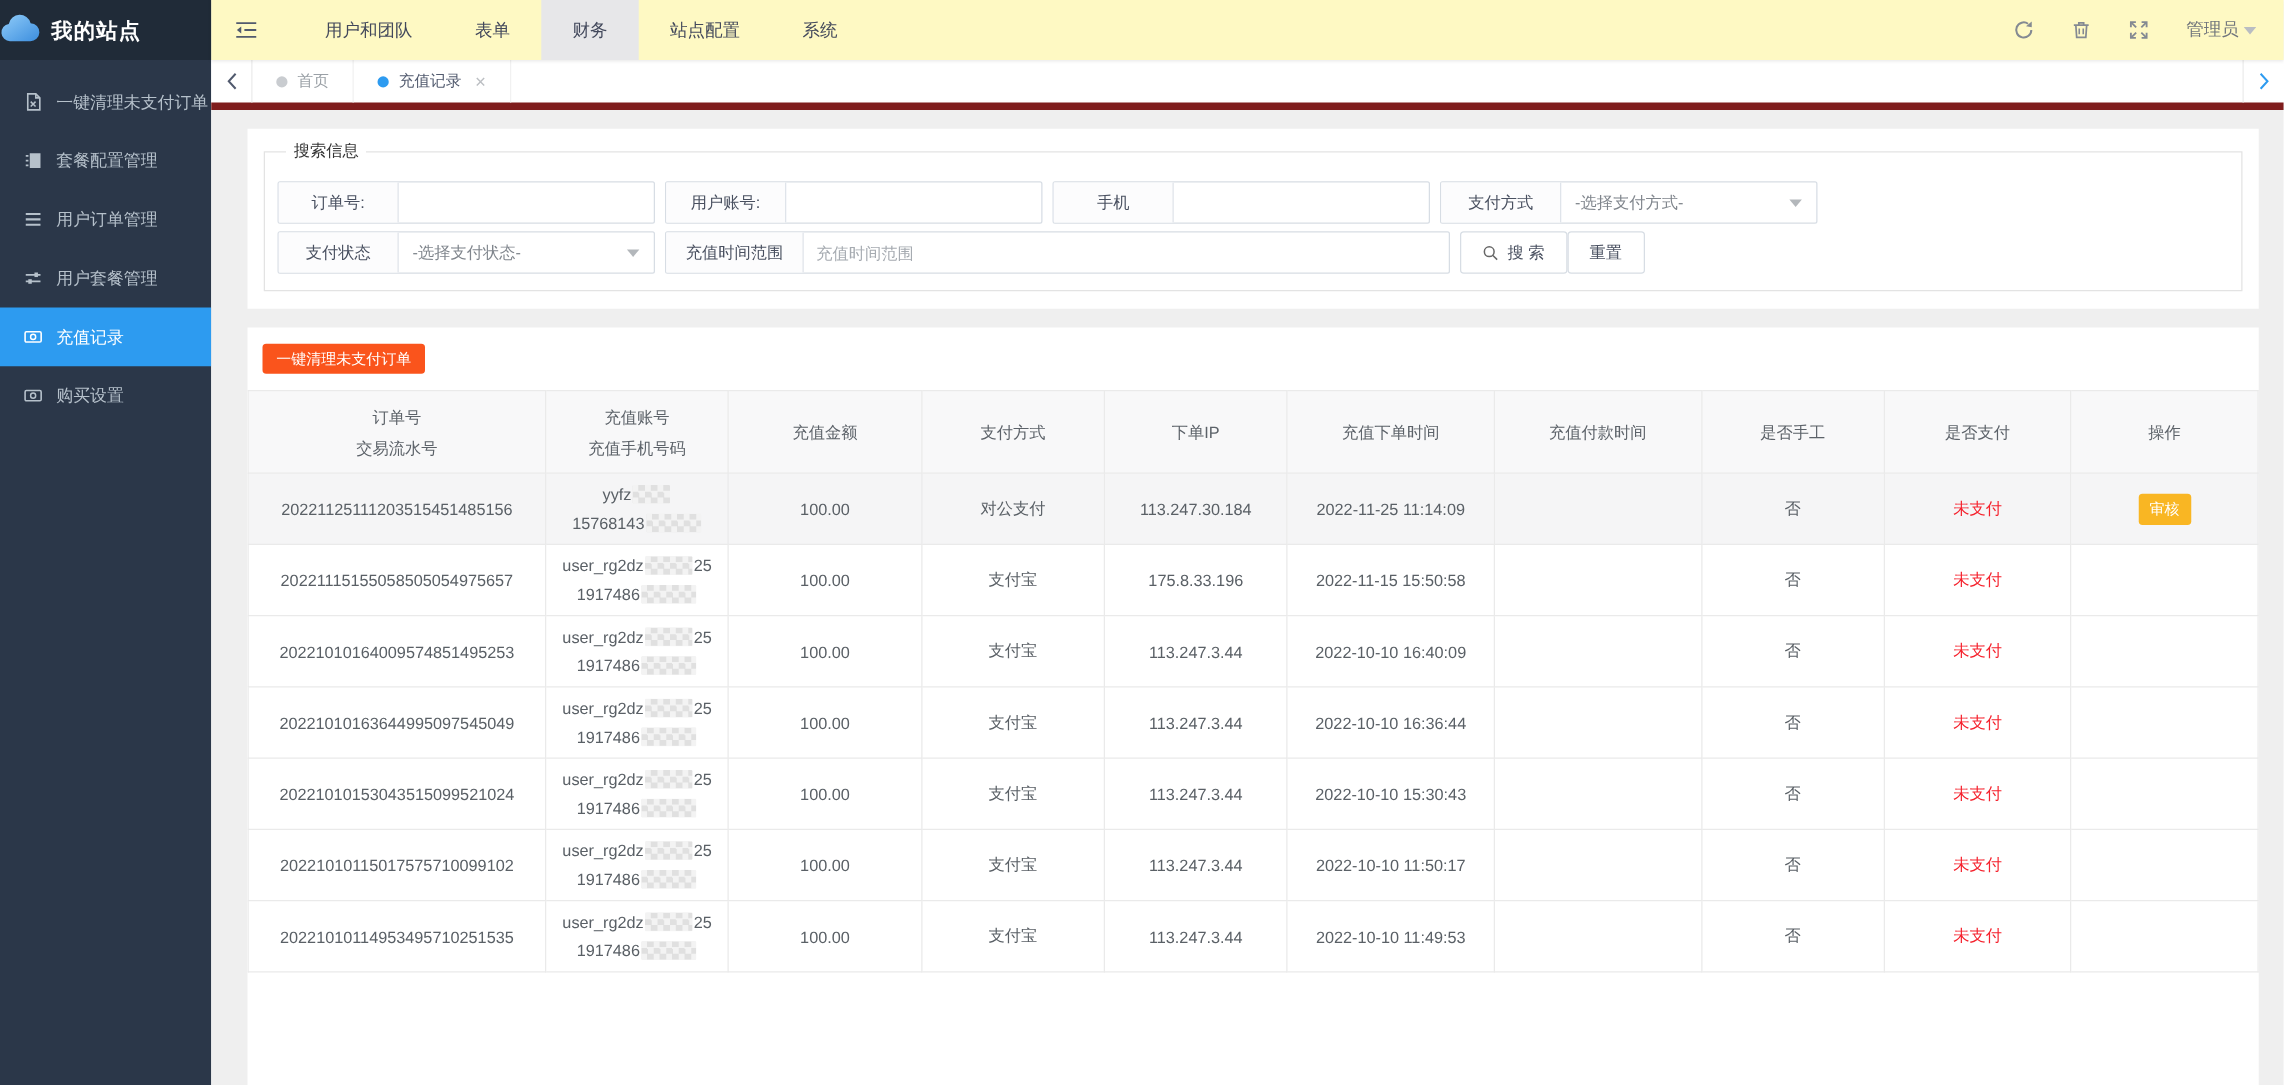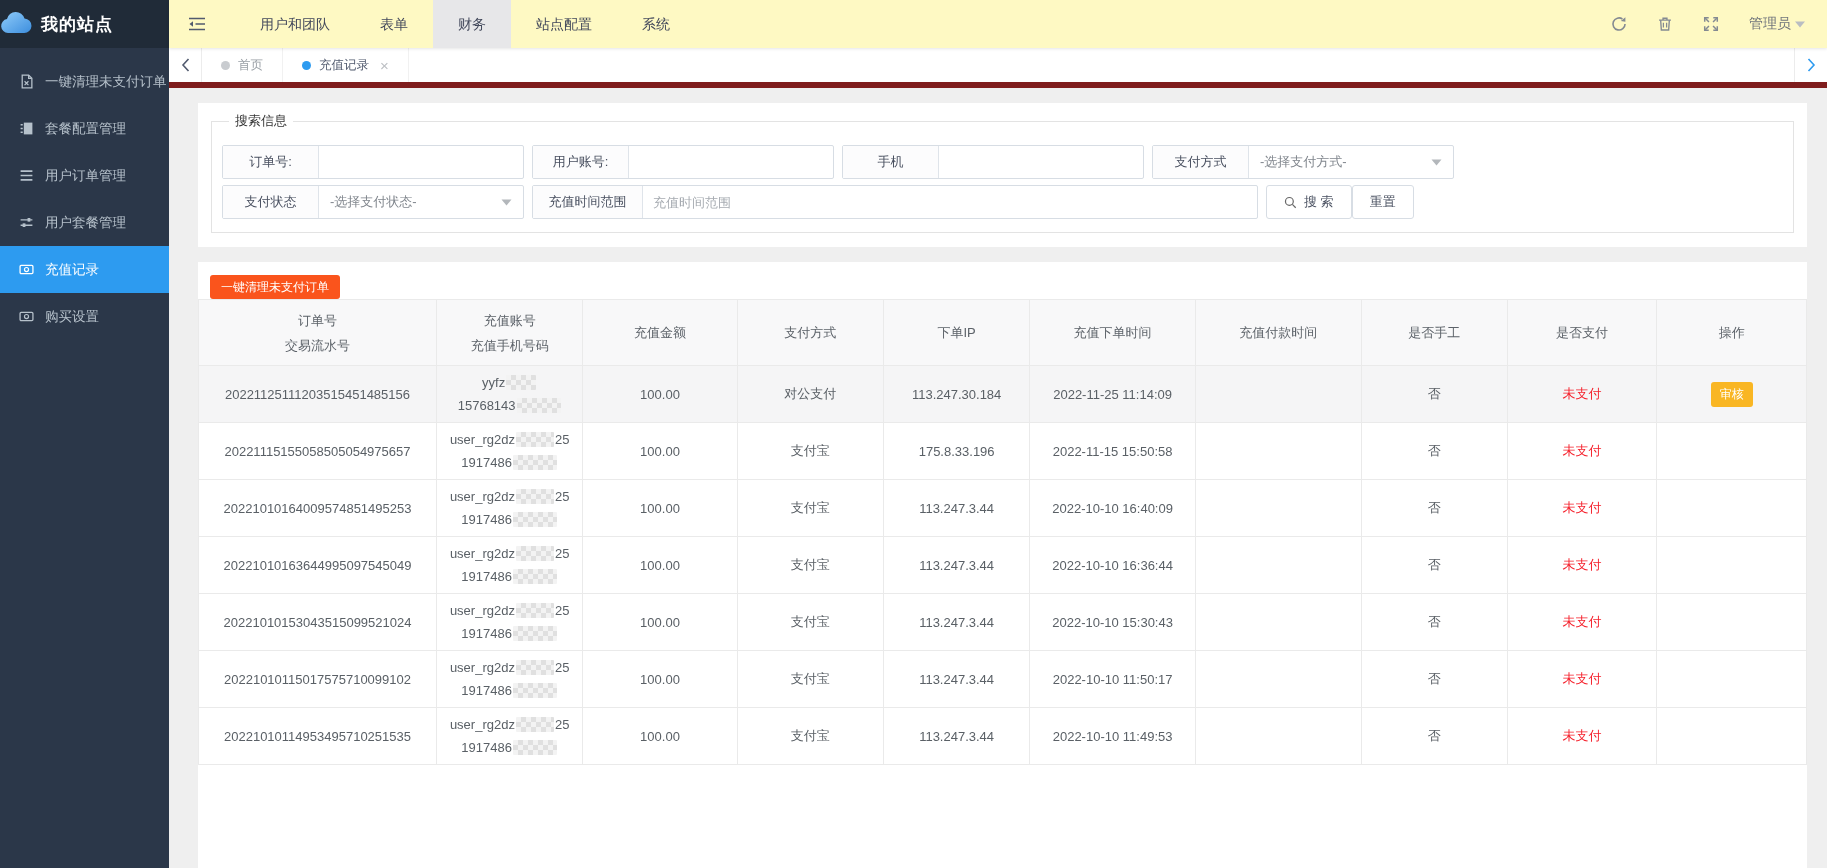--- a/index.html
+++ b/index.html
@@ -46,34 +46,34 @@
   .content{flex:1;background:#efefef;padding:15px 20px 0 29px;display:flex;flex-direction:column;overflow:hidden}
   .card{background:#fff}
 
   
   .search-card{padding:9px 13px 14px;margin-bottom:15px;flex-shrink:0}
   fieldset{border:1px solid #e3e3e3;padding:10px 10px 13px 10px}
   legend{font-size:13px;color:#333;padding:0 6px;margin-left:7px}
   .frow{display:flex;gap:8px;margin-top:5px;align-items:flex-start}
   .frow + .frow{margin-top:6px}
   .fbox{display:flex;height:34px;border:1px solid #d7dde4;border-radius:2px;background:#fff;align-items:stretch;width:302px;flex-shrink:0}
-  .fbox.wide{width:726px}
+  .fbox.wide{width:628px}
   .flabel{width:96px;display:flex;align-items:center;justify-content:center;font-size:13px;color:#495060;border-right:1px solid #dfe4ea;background:#fcfcfd;white-space:nowrap;flex-shrink:0}
   .flabel.lg{width:110px}
   .fbox input{border:none;outline:none;padding:0 10px;font-size:13px;flex:1;min-width:0;color:#333;background:transparent}
   .fbox input::placeholder{color:#a6abb1}
   .fselect{flex:1;display:flex;align-items:center;justify-content:space-between;padding:0 11px;font-size:13px;color:#80868d;cursor:pointer}
   .fselect svg{width:11px;height:7px;color:#b3b7bb}
   .btn{height:34px;padding:0 17px;background:#fff;border:1px solid #d7dde4;border-radius:3px;font-size:13px;color:#495060;display:inline-flex;align-items:center;gap:7px;cursor:pointer}
   .btn svg{width:13px;height:13px;color:#666}
 
   
   .table-card{flex:1;padding-top:13px;display:flex;flex-direction:column;overflow:hidden}
   .btn-orange{background:var(--orange,#fa541c);color:#fff;border:none;height:24px;padding:0 11px;font-size:12px;border-radius:3px;margin-left:12px;cursor:pointer;align-self:flex-start}
-  table{width:100%;border-collapse:collapse;table-layout:fixed;}
+  table{width:100%;border-collapse:collapse;table-layout:fixed;margin-top:13px}
   th,td{border:1px solid #eaeaea;text-align:center;font-weight:normal}
   th{height:66px;background:#f8f8f9;font-size:13px;color:#5c6269;padding:4px 2px}
   th .th-line{line-height:25px}
   td{height:57px;font-size:13px;color:#5a6066;padding:4px 5px;word-break:break-all}
   tbody tr:first-child td{background:#f5f5f6}
   .acct-line{line-height:23px;white-space:nowrap}
   .mosaic{display:inline-block;vertical-align:-3px;height:15px;margin:0 1px;background:#e9e9e9;background-image:repeating-conic-gradient(#e0e0e0 0% 25%,#f3f3f3 0% 50%);background-size:10px 10px;border-radius:1px}
   .mosaic.sm{width:30px}
   .mosaic.md{width:38px}
   .mosaic.ph{width:44px}

